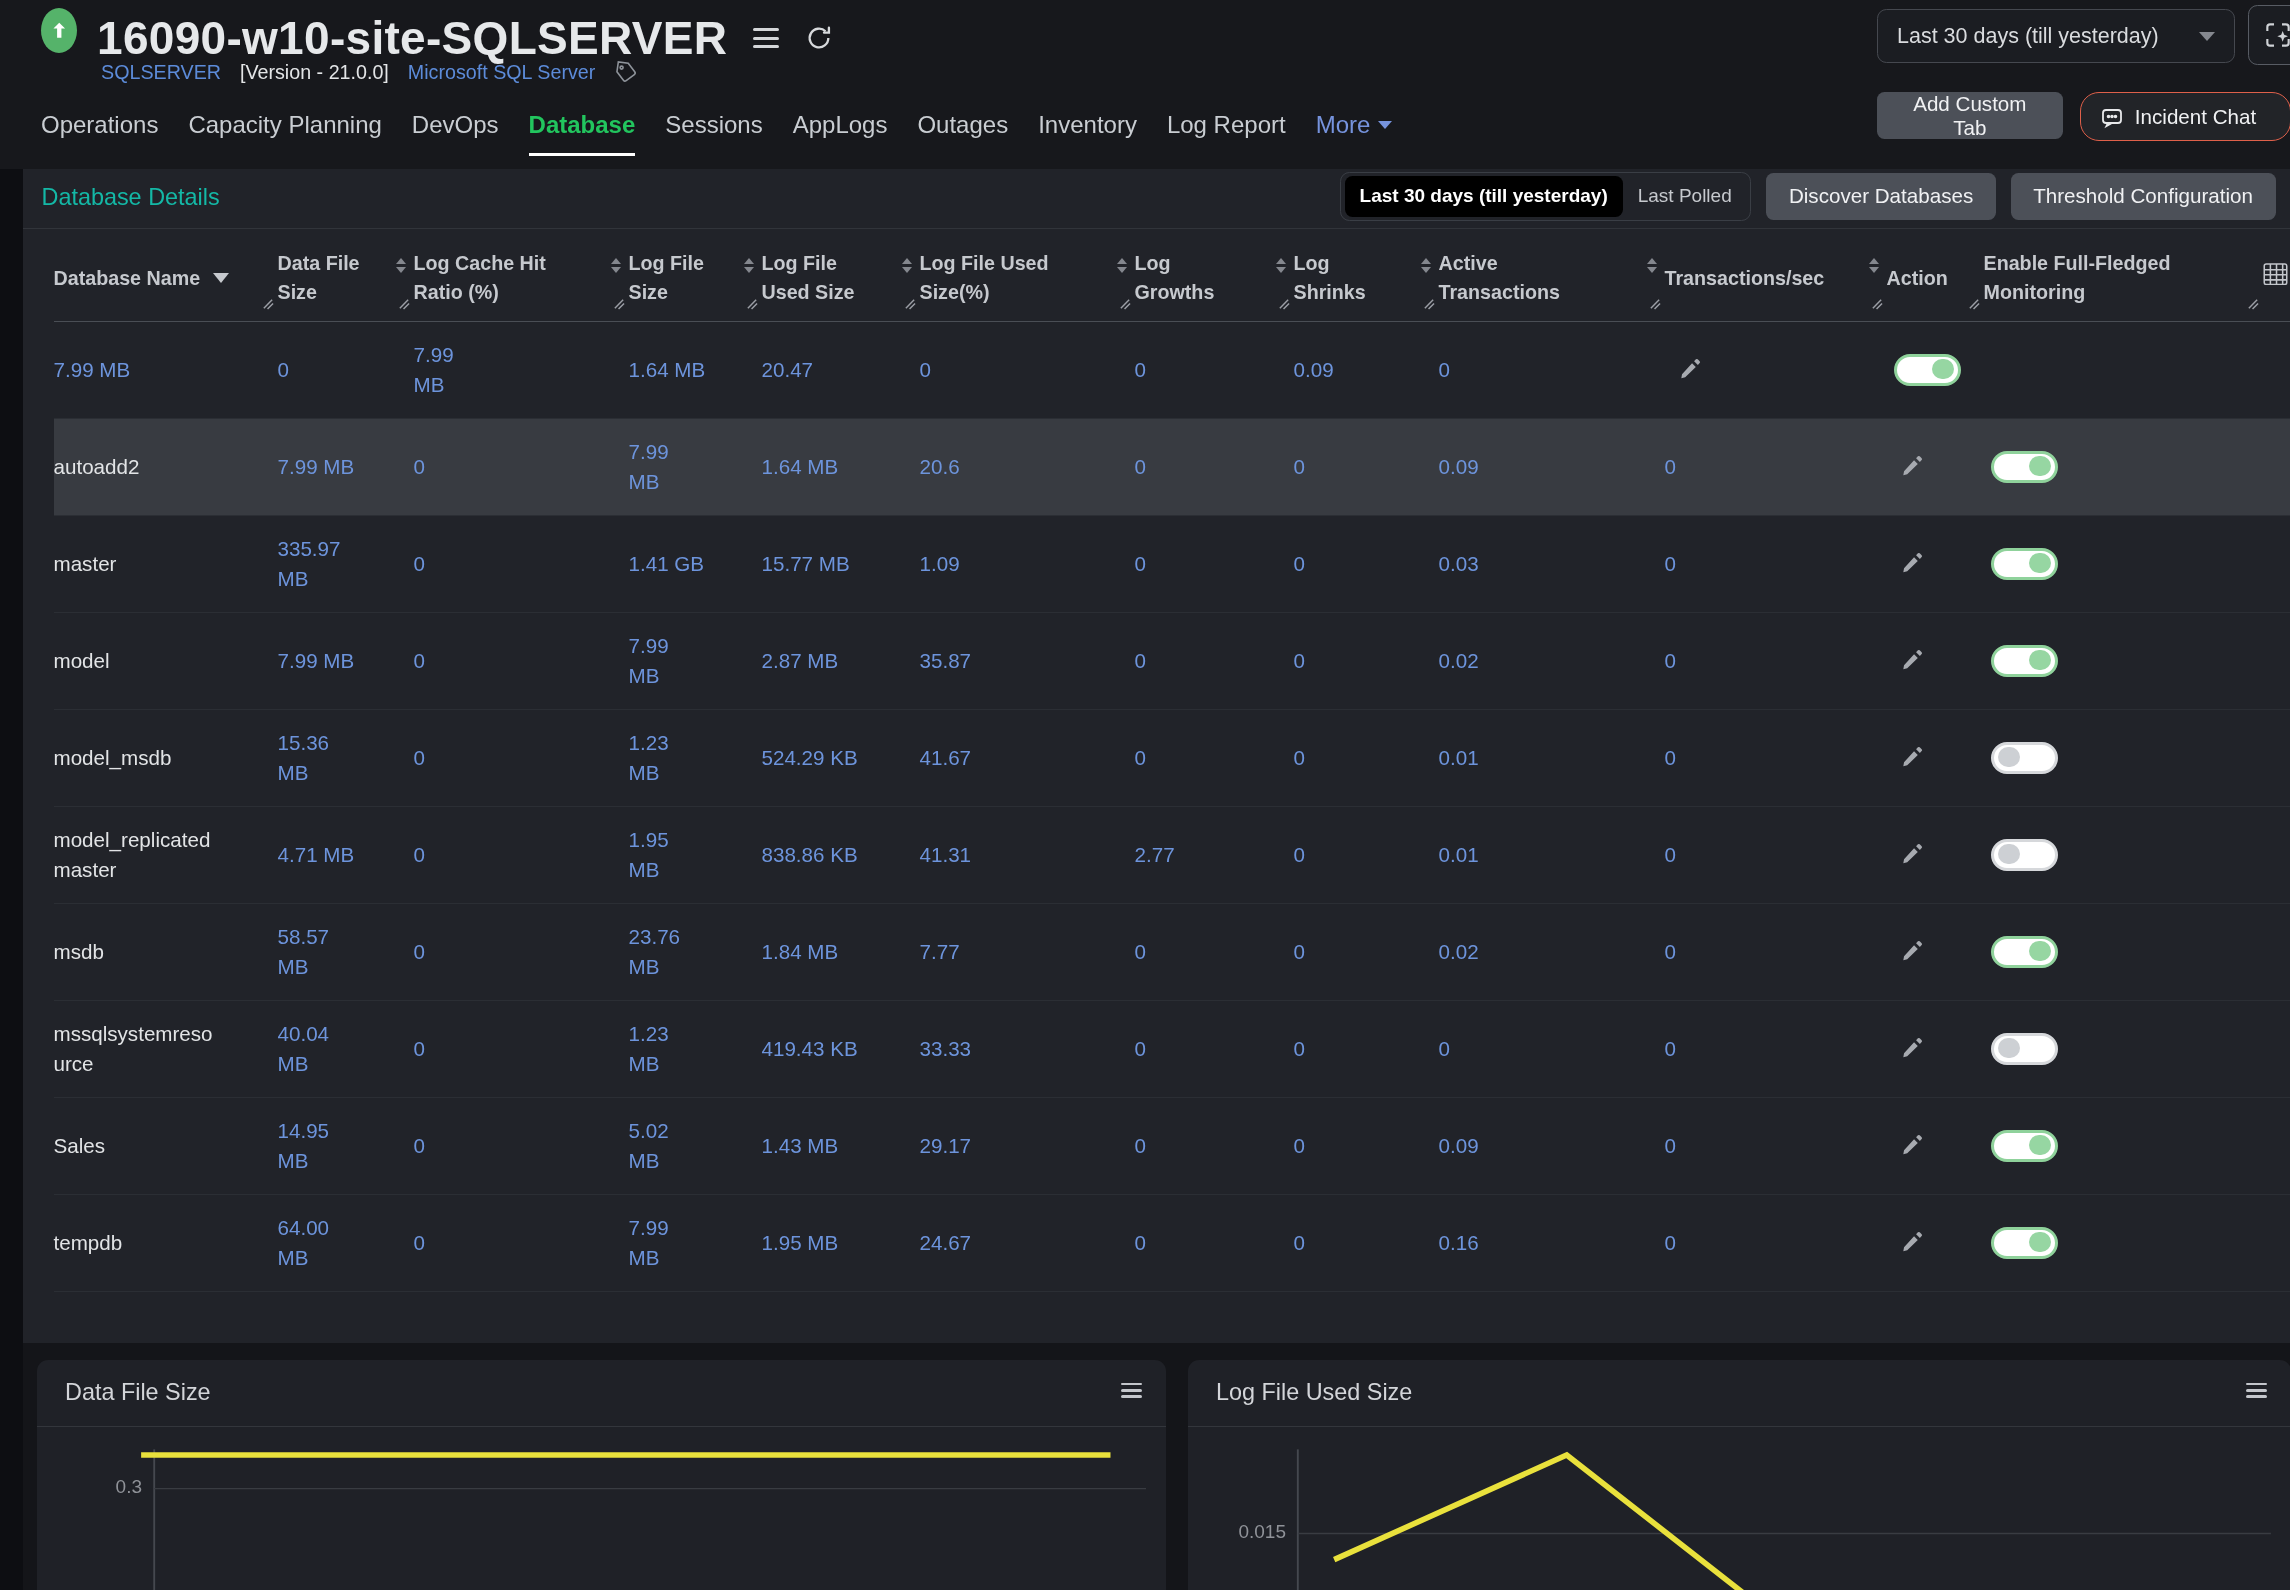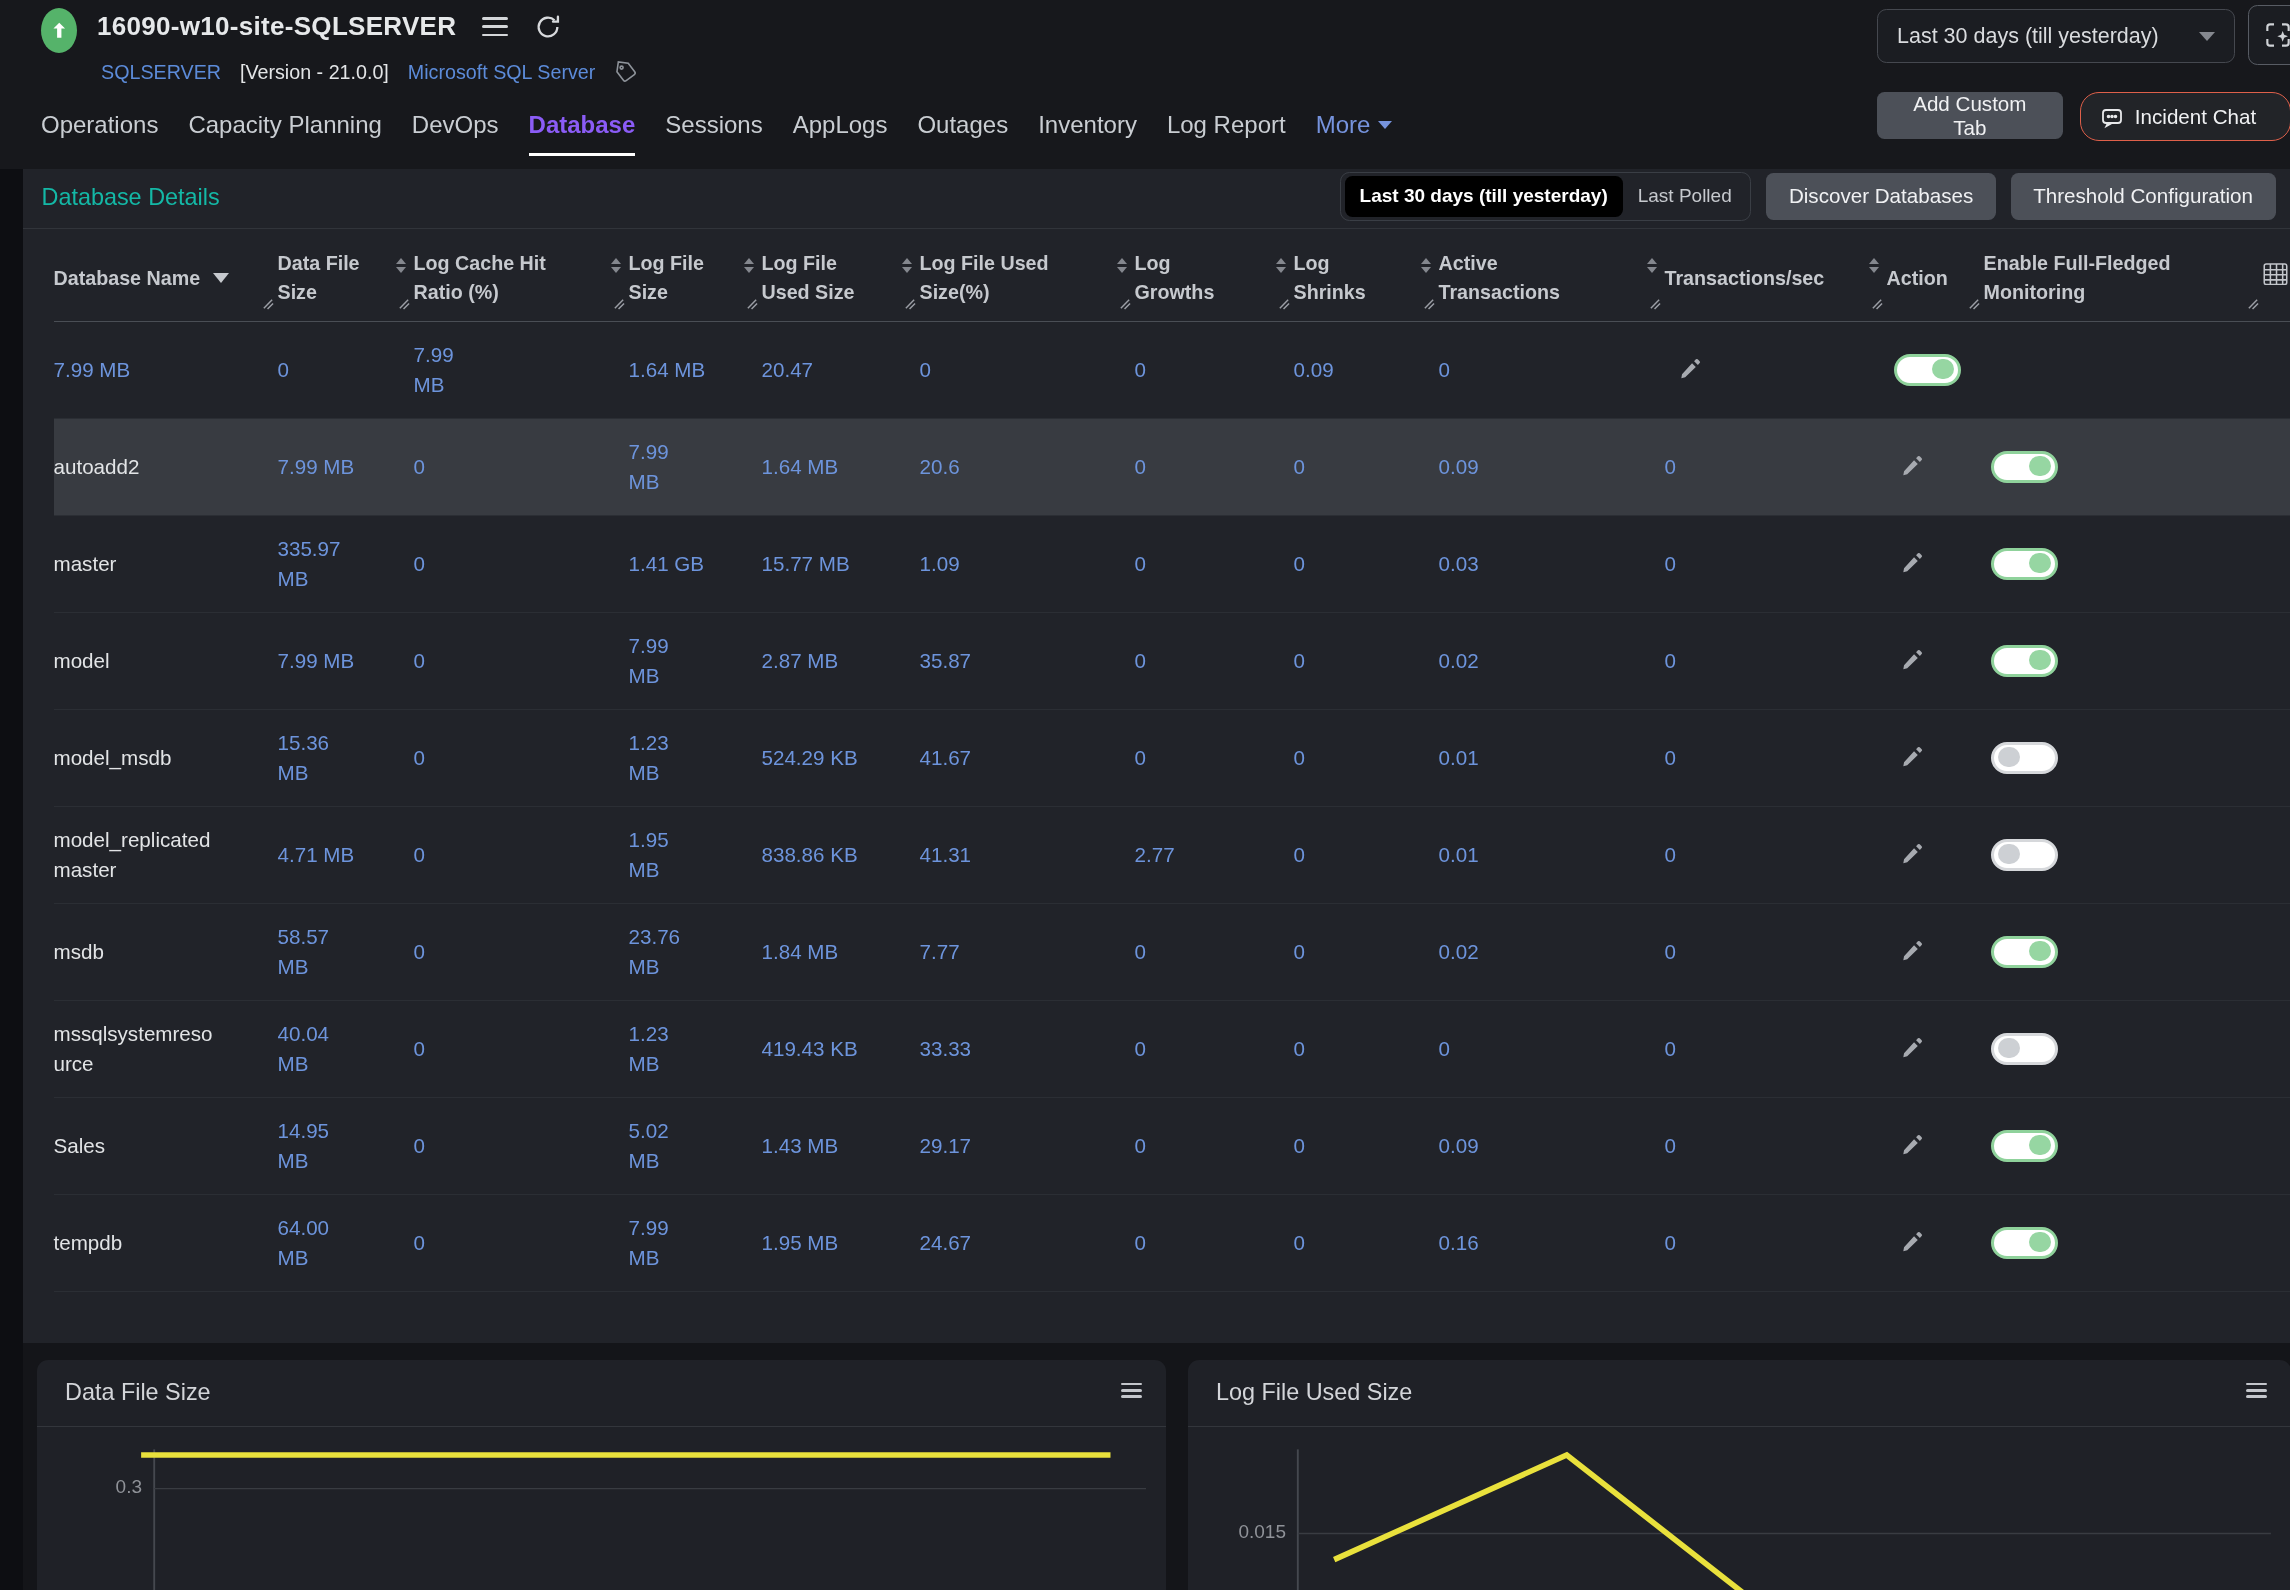--- a/index.html
+++ b/index.html
@@ -5,21 +5,21 @@
   * { margin:0; padding:0; box-sizing:border-box; }
   html,body { width:2291px; height:1591px; overflow:hidden; background:#141519;
     font-family:"Liberation Sans", sans-serif; }
   body { position:relative; }
 
   
   .page-header { position:absolute; left:0; top:0; right:0; height:169px; background:#17181c; }
   .avatar { position:absolute; left:41px; top:7.5px; width:36px; height:45px; border-radius:50%;
     background:#55b36a; display:flex; align-items:center; justify-content:center; }
   .title-row { position:absolute; left:97px; top:11.2px; display:flex; align-items:center; gap:26px; }
-  .monitor-title { font-size:26px; font-weight:600; color:#e6e8ea; letter-spacing:0.3px; }
+  .monitor-title { font-size:46px; font-weight:600; color:#e6e8ea; letter-spacing:0.3px; }
   .icon-btn { background:none; border:none; cursor:pointer; display:flex; align-items:center; }
   .bars { display:flex; flex-direction:column; gap:5.6px; }
   .bars span { display:block; width:26px; height:2.8px; background:#d4d6d9; border-radius:1.9px; }
   .sub-row { position:absolute; left:101px; top:60px; display:flex; align-items:center; gap:19px; font-size:19.7px; }
   .link-blue { color:#5c8bd9; text-decoration:none; }
   .version { color:#e3e5e7; }
 
   .time-dd { position:absolute; left:1877px; top:9.4px; width:358px; height:54px; background:#1b1d22;
     border:1.9px solid #45484f; border-radius:9.4px; display:flex; align-items:center;
     padding:0 19px; gap:15px; cursor:pointer; }
@@ -30,21 +30,21 @@
     border:1.9px solid #585c64; border-radius:9.4px; display:flex; align-items:center; justify-content:center; }
   .hdr-btn-row { position:absolute; left:1877px; top:92px; display:flex; gap:17px; }
   .btn-gray { background:#4c5058; color:#f0f1f3; border:none; border-radius:7.5px; height:47px;
     padding:0 22.5px; font-size:20.6px; font-family:inherit; cursor:pointer; }
   .btn-incident { background:#222428; color:#f0f1f3; border:1.9px solid #df604a; border-radius:19px;
     height:49px; width:225px; padding:0 19px; font-size:20.6px; font-family:inherit; cursor:pointer;
     display:flex; align-items:center; gap:11.2px; }
 
   .nav { position:absolute; left:41px; top:111px; display:flex; gap:30px; align-items:flex-end; }
   .tab { font-size:24px; color:#c9cdd2; padding-bottom:14px; border-bottom:3.7px solid transparent; cursor:pointer; }
-  .tab.active { color:#8b5cf6; font-weight:700; border-bottom-color:#ffffff; }
+  .tab.active { color:#22c55e; font-weight:700; border-bottom-color:#ffffff; }
   .tab.more { color:#7693dd; display:flex; align-items:center; gap:7.5px; }
   .tab.more .caret-down { border-top-color:#7693dd; border-left-width:7.5px; border-right-width:7.5px; border-top-width:8.4px; }
 
   .gutter { position:absolute; left:0; top:169px; width:22.5px; bottom:0; background:#0d0e12; }
 
   
   .table-card { position:absolute; left:22.5px; top:169px; width:2268px; height:1174px; background:#212329; }
   .card-toolbar { position:relative; height:60px; }
   .card-title { position:absolute; left:19px; top:15px; font-size:23.4px; color:#14b8a6; }
   .toolbar-right { position:absolute; right:15px; top:2.8px; display:flex; gap:15px; align-items:center; }

